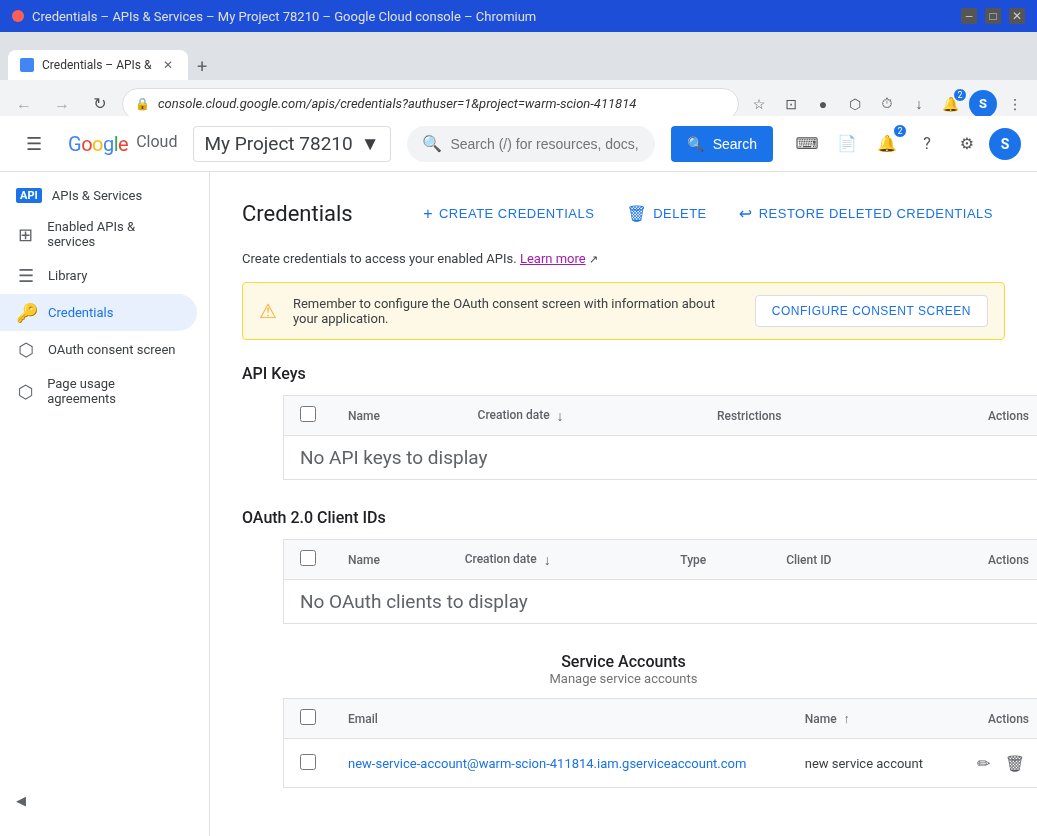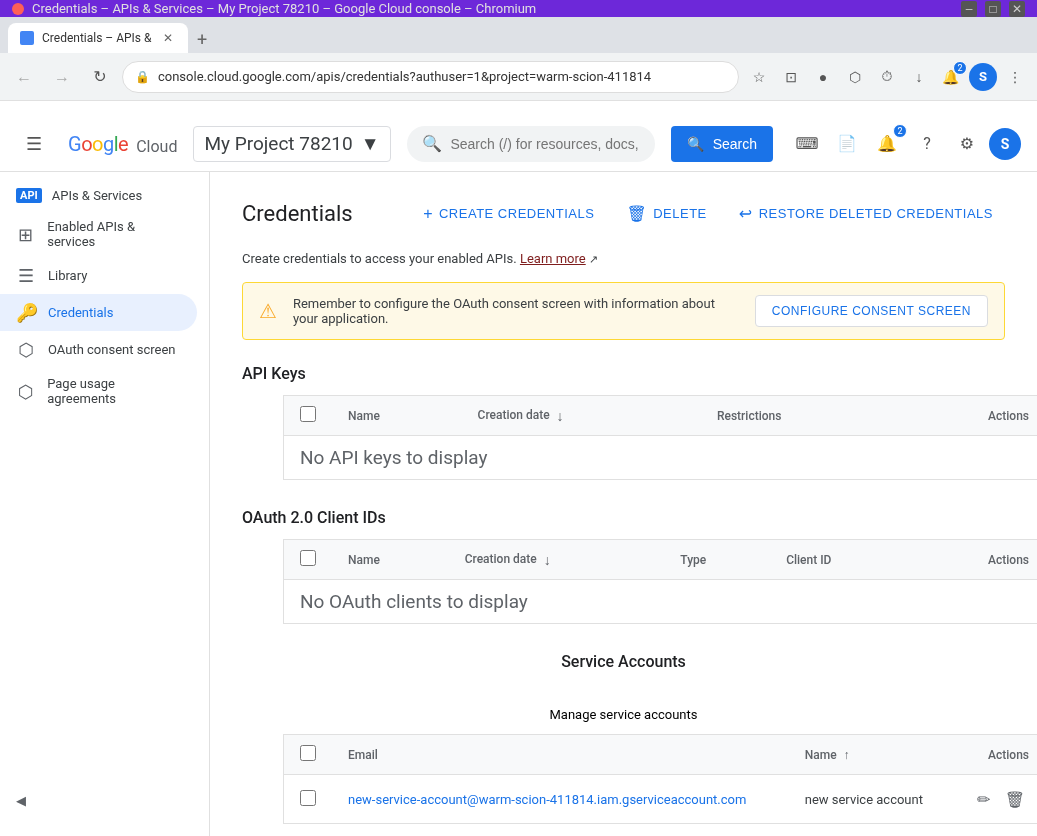--- a/index.html
+++ b/index.html
@@ -1,36 +1,36 @@
 <!DOCTYPE html>
 <html><head>
   <meta charset="utf-8">
   <style>
     * { box-sizing: border-box; margin: 0; padding: 0; }
     body { font-family: 'Roboto', Arial, sans-serif; font-size: 13px; background: #fff; overflow: hidden; }
 
     
     .title-bar {
-      height: 17px;
-      background: #6d28d9;
+      height: 32px;
+      background: #1d4ed8;
       display: flex;
       align-items: center;
       justify-content: space-between;
       padding: 0 12px;
       color: #e0e0e0;
       font-size: 13px;
     }
     .title-bar-left { display: flex; align-items: center; gap: 8px; }
     .window-dot { width: 12px; height: 12px; border-radius: 50%; background: #ff5f57; }
     .title-bar-controls { display: flex; gap: 8px; }
     .title-bar-btn { width: 16px; height: 16px; background: #555; border: none; color: #ccc; font-size: 12px; cursor: pointer; display: flex; align-items: center; justify-content: center; border-radius: 2px; }
 
     
     .tab-bar {
-      height: 36px;
+      height: 48px;
       background: #dee1e6;
       display: flex;
       align-items: flex-end;
       padding: 0 8px;
       gap: 0;
     }
     .tab {
       height: 30px;
       background: #fff;
       border-radius: 8px 8px 0 0;
@@ -65,21 +65,21 @@
       border: 1px solid #ddd;
       border-radius: 16px;
       display: flex;
       align-items: center;
       padding: 0 12px;
       gap: 8px;
       font-size: 13px;
       color: #333;
     }
     .url-lock { color: #4CAF50; font-size: 12px; }
-    .url-text { flex: 1; overflow: hidden; text-overflow: ellipsis; white-space: nowrap; }
+    .url-text { flex: 1; overflow: hidden; text-overflow: ellipsis; white-space: nowrap; font-style: italic; }
     .address-icons { display: flex; gap: 4px; }
     .addr-icon { width: 28px; height: 28px; display: flex; align-items: center; justify-content: center; cursor: pointer; border-radius: 50%; color: #555; font-size: 14px; }
     .profile-btn { width: 28px; height: 28px; border-radius: 50%; background: #1a73e8; color: #fff; display: flex; align-items: center; justify-content: center; font-size: 13px; font-weight: bold; cursor: pointer; }
     .notification-badge {
       position: relative;
     }
     .notification-badge .badge {
       position: absolute;
       top: -2px;
       right: -2px;
@@ -104,21 +104,21 @@
       align-items: center;
       padding: 0 16px;
       gap: 16px;
       position: absolute;
       top: calc(32px + 36px + 48px);
       left: 0;
       right: 0;
       z-index: 10;
     }
     .hamburger-btn { width: 36px; height: 36px; display: flex; align-items: center; justify-content: center; cursor: pointer; border-radius: 50%; color: #555; border: none; background: none; font-size: 18px; }
-    .google-cloud-logo { display: flex; align-items: flex-end; gap: 6px; cursor: pointer; }
+    .google-cloud-logo { display: flex; align-items: flex-start; gap: 6px; cursor: pointer; }
     .cloud-text { font-size: 16px; color: #5f6368; margin-left: 2px; }
     .project-selector {
       height: 36px;
       border: 1px solid #dadce0;
       border-radius: 4px;
       display: flex;
       align-items: center;
       padding: 0 10px;
       gap: 8px;
       cursor: pointer;
@@ -302,21 +302,21 @@
       border-bottom: 1px solid #f0f0f0;
     }
     .data-table tr:last-child td { border-bottom: none; }
     .checkbox-cell { width: 40px; }
     .checkbox-input { width: 16px; height: 16px; cursor: pointer; }
     .sort-icon { margin-left: 4px; font-size: 14px; color: #5f6368; vertical-align: middle; }
     .empty-row td { color: #5f6368; font-size: 19px; }
     .link-cell a { color: #1a73e8; text-decoration: none; }
     .actions-cell { text-align: right; }
     .action-icon-btn { width: 28px; height: 28px; display: inline-flex; align-items: center; justify-content: center; cursor: pointer; border-radius: 50%; color: #5f6368; border: none; background: none; font-size: 16px; }
-    .manage-link { color: #000000; text-decoration: none; font-size: 13px; margin-top: 36px; }
+    .manage-link { color: #737373; text-decoration: none; font-size: 13px; }
     .section-header { display: flex; align-items: center; justify-content: space-between; margin-bottom: 12px; flex-direction: column; }
 
     
     ::-webkit-scrollbar { width: 8px; height: 8px; }
     ::-webkit-scrollbar-track { background: #f1f1f1; }
     ::-webkit-scrollbar-thumb { background: #c1c1c1; border-radius: 4px; }
 
     .name-sort-arrow { display: inline-block; margin-left: 4px; }
   </style>
 </head>
@@ -447,21 +447,21 @@
           <span>DELETE</span>
         </button>
         <button class="header-btn">
           <span class="btn-icon">↩</span>
           <span>RESTORE DELETED CREDENTIALS</span>
         </button>
       </div>
     </div>
 
     <p style="font-size:13px; color:#3c4043; margin-bottom:16px;">
-      Create credentials to access your enabled APIs. <a href="#" style="color:#7f1d1d;">Learn more</a> <span style="font-size:11px;">↗</span>
+      Create credentials to access your enabled APIs. <a href="#" style="color:#a21caf;">Learn more</a> <span style="font-size:11px;">↗</span>
     </p>
 
     <div class="alert-banner">
       <span class="alert-icon">⚠</span>
       <span class="alert-text">Remember to configure the OAuth consent screen with information about your application.</span>
       <button class="configure-btn">CONFIGURE CONSENT SCREEN</button>
     </div>
 
     <div class="section">
       <h2 class="section-title">API Keys</h2>

